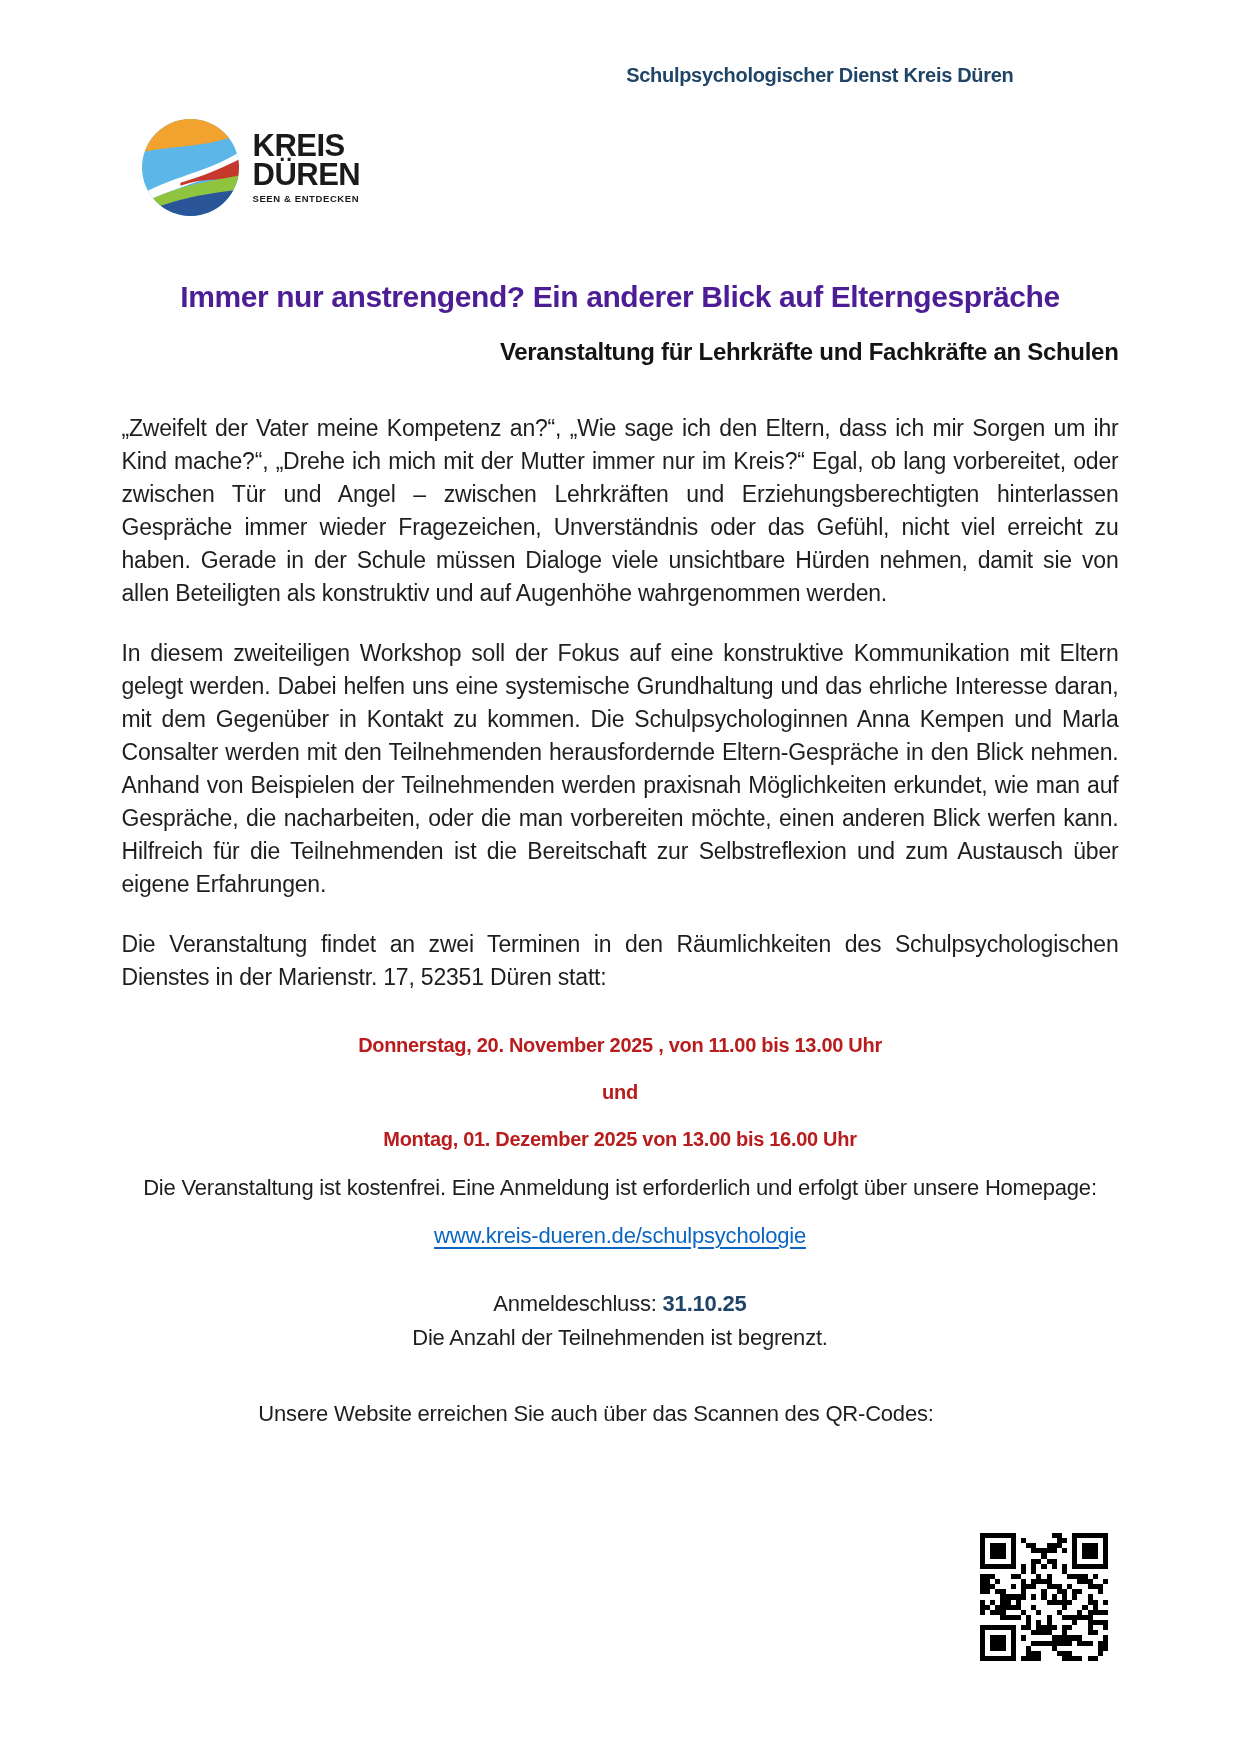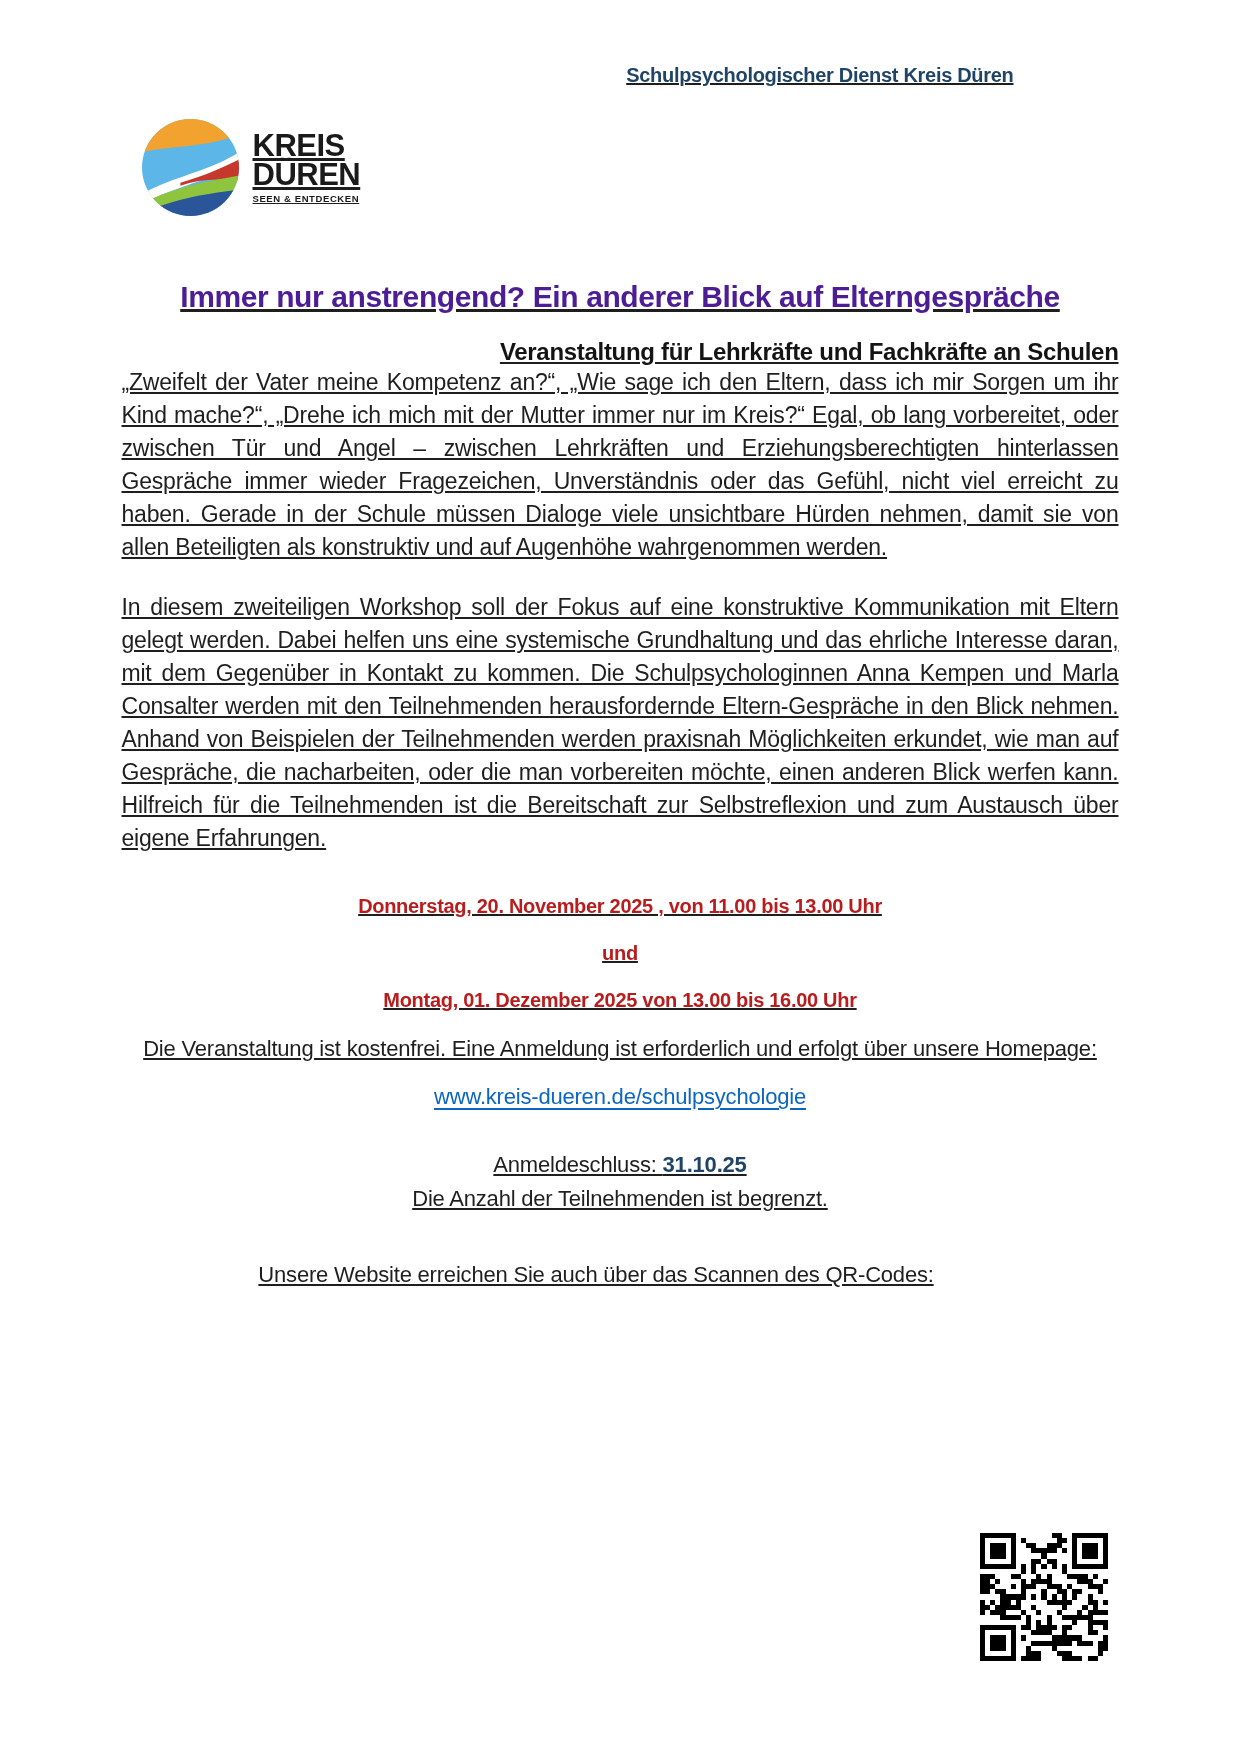--- a/index.html
+++ b/index.html
@@ -5,21 +5,20 @@
   html,body{margin:0;padding:0;background:#ffffff;}
   .page{
     position:relative;
     width:1207px;height:1754px;
     margin:0 auto;background:#ffffff;
     box-sizing:border-box;
     padding:0 105px;
     font-family:"Liberation Sans",sans-serif;
     color:#1e1e1e;
     overflow:hidden;
-    text-decoration:underline;
   }
   .doc-header{
     padding-top:64px;
     text-align:right;
     padding-right:105px;
     font-size:20px;
     font-weight:700;
     letter-spacing:-0.3px;
     color:#1f4466;
   }
@@ -33,21 +32,21 @@
   .title{
     margin-top:64px;text-align:center;
     font-size:30px;font-weight:700;letter-spacing:-0.4px;
     color:#4c1d95;
   }
   .subtitle{
     margin-top:24px;text-align:right;
     font-size:24px;font-weight:700;letter-spacing:-0.3px;color:#141414;
   }
   
-  .body-text{}
+  .body-text{margin-top:46px;}
   .para{
     font-size:23px;line-height:33px;letter-spacing:-0.2px;
     text-align:justify;margin:0 0 27px 0;color:#1e1e1e;
   }
   
   .dates{margin-top:40px;text-align:center;color:#b91c1c;font-weight:700;font-size:20px;letter-spacing:-0.3px;}
   .date-line{margin:0 0 24px 0;}
   .date-connector{margin:0 0 24px 0;}
   
   .reg{text-align:center;font-size:22px;letter-spacing:-0.2px;color:#1e1e1e;}
@@ -95,20 +94,21 @@
     </div>
   </div>
 
   <h1 class="title" style="margin-bottom:0;">Immer nur anstrengend? Ein anderer Blick auf Elterngespräche</h1>
 
   <h2 class="subtitle" style="margin-bottom:0;">Veranstaltung für Lehrkräfte und Fachkräfte an Schulen</h2>
 
   <div class="body-text">
     <p class="para">„Zweifelt der Vater meine Kompetenz an?“, „Wie sage ich den Eltern, dass ich mir Sorgen um ihr Kind mache?“, „Drehe ich mich mit der Mutter immer nur im Kreis?“ Egal, ob lang vorbereitet, oder zwischen Tür und Angel – zwischen Lehrkräften und Erziehungsberechtigten hinterlassen Gespräche immer wieder Fragezeichen, Unverständnis oder das Gefühl, nicht viel erreicht zu haben. Gerade in der Schule müssen Dialoge viele unsichtbare Hürden nehmen, damit sie von allen Beteiligten als konstruktiv und auf Augenhöhe wahrgenommen werden.</p>
     <p class="para">In diesem zweiteiligen Workshop soll der Fokus auf eine konstruktive Kommunikation mit Eltern gelegt werden. Dabei helfen uns eine systemische Grundhaltung und das ehrliche Interesse daran, mit dem Gegenüber in Kontakt zu kommen. Die Schulpsychologinnen Anna Kempen und Marla Consalter werden mit den Teilnehmenden herausfordernde Eltern-Gespräche in den Blick nehmen. Anhand von Beispielen der Teilnehmenden werden praxisnah Möglichkeiten erkundet, wie man auf Gespräche, die nacharbeiten, oder die man vorbereiten möchte, einen anderen Blick werfen kann. Hilfreich für die Teilnehmenden ist die Bereitschaft zur Selbstreflexion und zum Austausch über eigene Erfahrungen.</p>
+    <p class="para">Die Veranstaltung findet an zwei Terminen in den Räumlichkeiten des Schulpsychologischen Dienstes in der Marienstr. 17, 52351 Düren statt:</p>
   </div>
 
   <div class="dates">
     <div class="date-line">Donnerstag, 20. November 2025 , von 11.00 bis 13.00 Uhr</div>
     <div class="date-connector">und</div>
     <div class="date-line">Montag, 01. Dezember 2025 von 13.00 bis 16.00 Uhr</div>
   </div>
 
   <div class="reg">
     <div class="reg-info">Die Veranstaltung ist kostenfrei. Eine Anmeldung ist erforderlich und erfolgt über unsere Homepage:</div>

